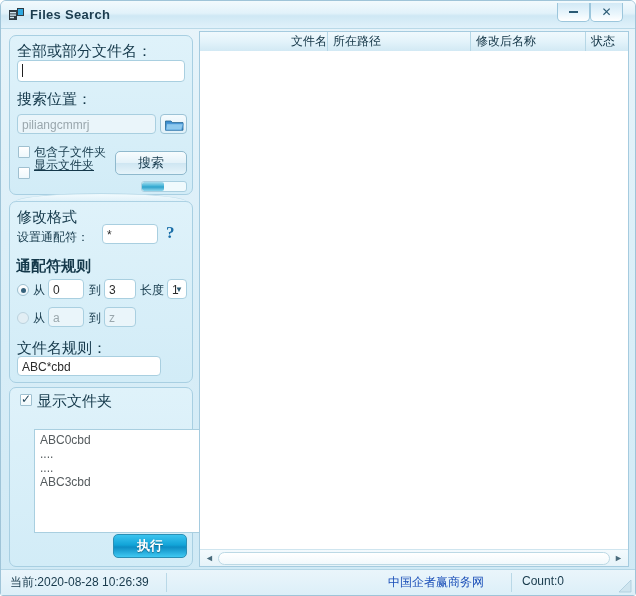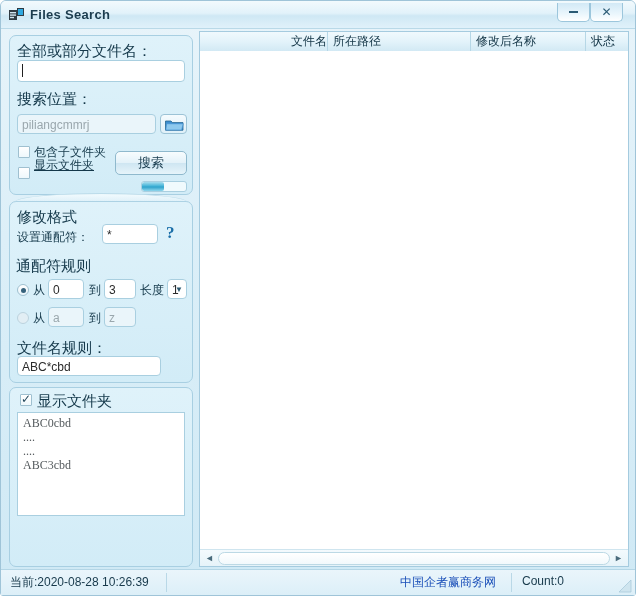--- a/index.html
+++ b/index.html
@@ -277,21 +277,21 @@
     position: absolute; top: 4px;
     font-size: 12px;
     color: #17394b;
     white-space: nowrap;
   }
   .sb-sep {
     position: absolute; top: 3px;
     width: 1px; height: 19px;
     background: #b9d8e7;
   }
-  .sb-link { color: #1a4fb8; margin-left: 12px; }
+  .sb-link { color: #1a4fb8; }
   .grip {
     position: absolute; right: 3px; bottom: 2px;
     width: 14px; height: 14px;
   }
 </style>
 </head>
 <body>
 
 <div class="window">
 
@@ -345,21 +345,21 @@
 
   <div class="group gp-format"></div>
   <div class="divider"></div>
 
   <div class="lbl" style="left:16px; top:207px;">修改格式</div>
 
   <div class="lbl lbl-sm" style="left:16px; top:228px;">设置通配符：</div>
   <div class="tinput" style="left:101px; top:223px; width:56px; height:20px;">*</div>
   <div class="help-ico">?</div>
 
-  <div class="lbl" style="left:15px; top:256px;">通配符规则</div>
+  <div class="lbl" style="left:15px; top:256px;font-weight:bold;">通配符规则</div>
 
   <div class="radio on" style="left:16px; top:283px;"></div>
   <div class="lbl lbl-sm" style="left:32px; top:281px;">从</div>
   <div class="tinput" style="left:47px; top:278px; width:36px; height:20px;">0</div>
   <div class="lbl lbl-sm" style="left:88px; top:281px;">到</div>
   <div class="tinput" style="left:103px; top:278px; width:32px; height:20px;">3</div>
   <div class="lbl lbl-sm" style="left:139px; top:281px;">长度</div>
   <div class="tinput" style="left:166px; top:278px; width:20px; height:20px; padding-right:12px;">1</div>
   <div style="position:absolute; left:174px; top:284px; font-size:8px; color:#2b5870;">▼</div>
 
@@ -370,25 +370,26 @@
   <div class="tinput ph" style="left:103px; top:306px; width:32px; height:20px;">z</div>
 
   <div class="lbl" style="left:16px; top:338px;">文件名规则：</div>
   <div class="tinput" style="left:16px; top:355px; width:144px; height:20px;">ABC*cbd</div>
 
   <div class="group gp-exec"></div>
 
   <div class="cbox checked" style="left:19px; top:393px;"></div>
   <div class="lbl" style="left:36px; top:391px;">显示文件夹</div>
 
-  <pre class="preview" style="margin:0; font-family:Liberation Serif, serif;">ABC0cbd
+  <pre class="preview" style="margin:17px; font-family:Liberation Sans, sans-serif;">ABC0cbd
 ....
 ....
 ABC3cbd</pre>
 
+  <div class="btn btn-exec" style="left:112px; top:533px; width:74px; height:24px;">执行</div>
 
   <div class="listview">
     <div class="lv-header">
       <div class="lv-col" style="left:0px; width:128px;text-align:right;">文件名</div>
       <div class="lv-col" style="left:128px; width:143px;">所在路径</div>
       <div class="lv-col" style="left:271px; width:115px;">修改后名称</div>
       <div class="lv-col" style="left:386px; width:42px; border-right:none;">状态</div>
     </div>
 
     <div style="position:absolute; left:0; top:19px; right:0; bottom:17px; background:#ffffff;"></div>

